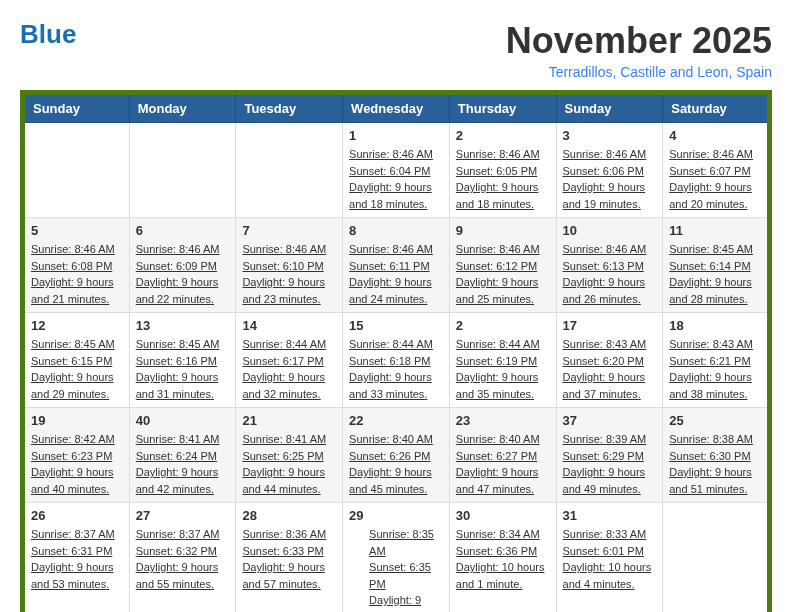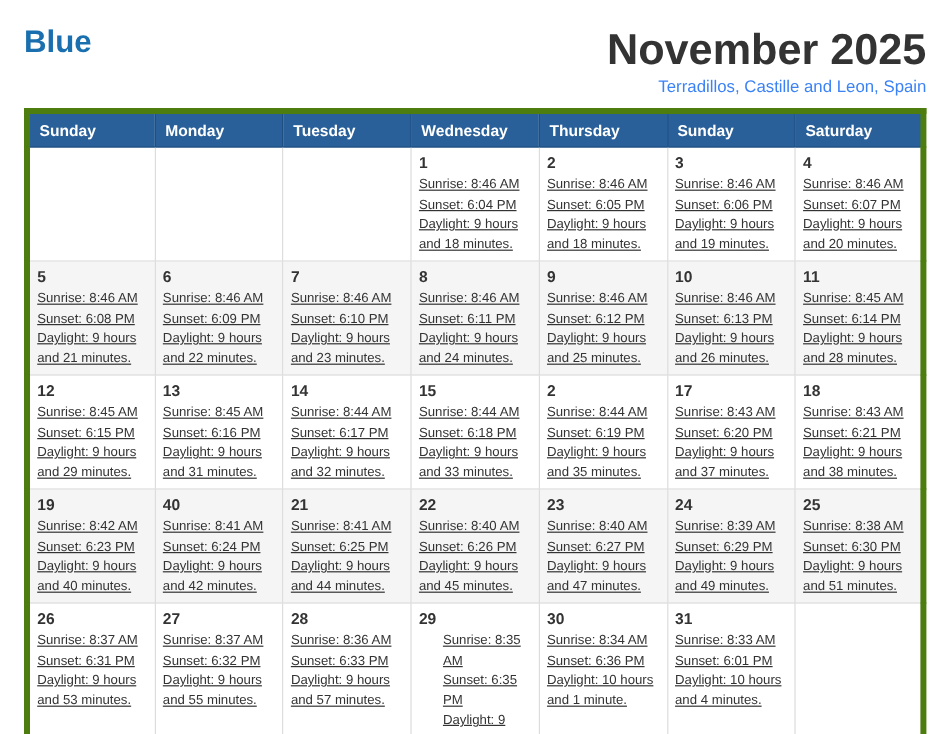--- a/index.html
+++ b/index.html
@@ -280,21 +280,21 @@
 and 45 minutes.</div>
         </td>
         <td>
           <span class="day-number">23</span>
           <div class="day-info" style="white-space: pre-line;">Sunrise: 8:40 AM
 Sunset: 6:27 PM
 Daylight: 9 hours
 and 47 minutes.</div>
         </td>
         <td>
-          <span class="day-number">24</span>
+          <span class="day-number">37</span>
           <div class="day-info" style="white-space: pre-line;">Sunrise: 8:39 AM
 Sunset: 6:29 PM
 Daylight: 9 hours
 and 49 minutes.</div>
         </td>
         <td>
           <span class="day-number">25</span>
           <div class="day-info" style="white-space: pre-line;">Sunrise: 8:38 AM
 Sunset: 6:30 PM
 Daylight: 9 hours

